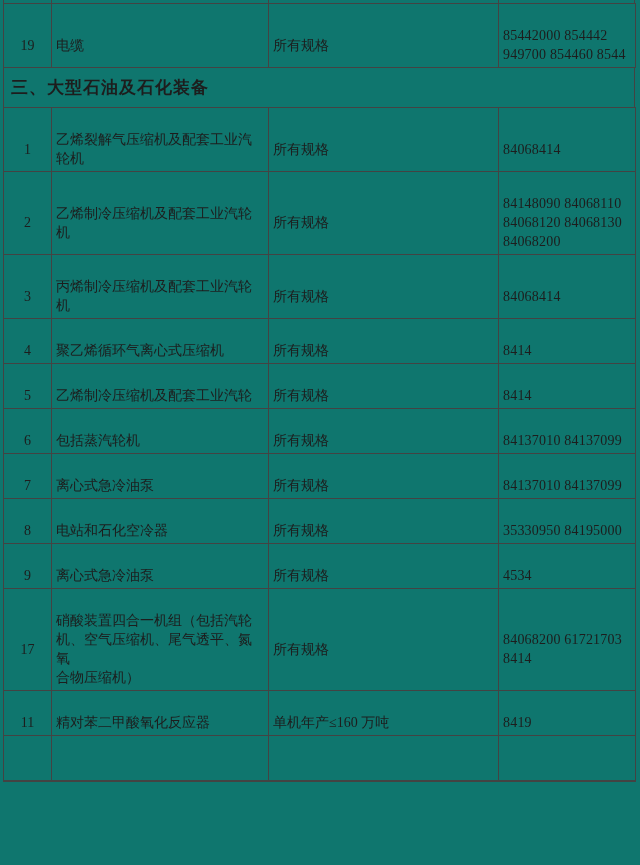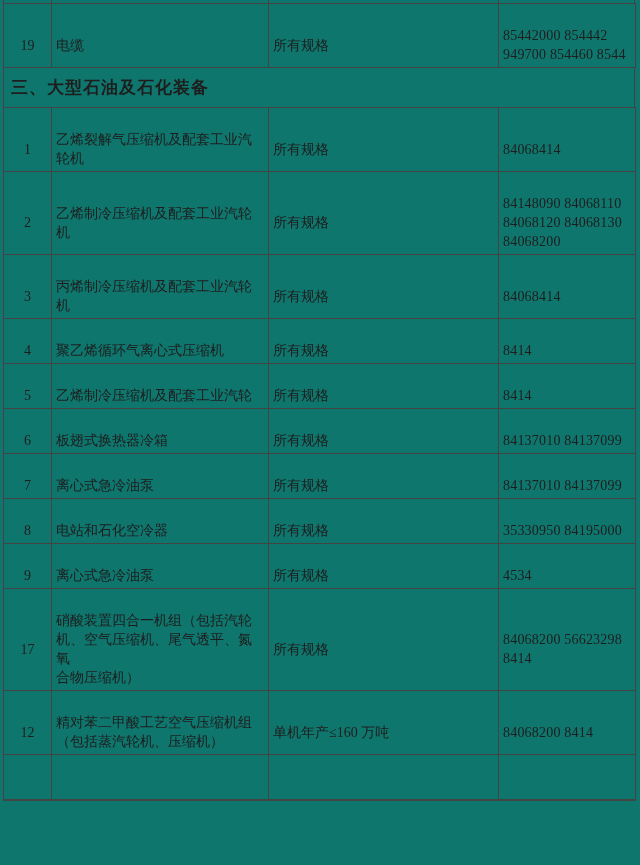--- a/index.html
+++ b/index.html
@@ -200,21 +200,21 @@
     <td class="c-codes">
       <span>8414</span>
     </td>
   </tr>
 
   <tr>
     <td class="c-no">
       <span>6</span>
     </td>
     <td class="c-name">
-      <span>板翅式换热器冷箱</span>
+      <span>包括蒸汽轮机</span>
     </td>
     <td class="c-spec">
       <span>所有规格</span>
     </td>
     <td class="c-codes">
       <span>84137010 84137099</span>
     </td>
   </tr>
 
   <tr>
@@ -268,41 +268,40 @@
     </td>
     <td class="c-name">
       <span>硝酸装置四合一机组（包括汽轮
 机、空气压缩机、尾气透平、氮氧
 合物压缩机）</span>
     </td>
     <td class="c-spec">
       <span>所有规格</span>
     </td>
     <td class="c-codes">
-      <span>84068200 56623298
+      <span>84068200 61721703
 8414</span>
     </td>
   </tr>
 
-
-  <tr>
-    <td class="c-no">
-      <span>12</span>
-    </td>
-    <td class="c-name">
-      <span>精对苯二甲酸工艺空气压缩机组
-（包括蒸汽轮机、压缩机）</span>
+  <tr>
+    <td class="c-no">
+      <span>11</span>
+    </td>
+    <td class="c-name">
+      <span>精对苯二甲酸氧化反应器</span>
     </td>
     <td class="c-spec">
       <span>单机年产≤160 万吨</span>
     </td>
     <td class="c-codes">
-      <span>84068200 8414</span>
-    </td>
-  </tr>
+      <span>8419</span>
+    </td>
+  </tr>
+
 
   <tr>
     <td class="c-no">
       
     </td>
     <td class="c-name">
       
     </td>
     <td class="c-spec">
       

